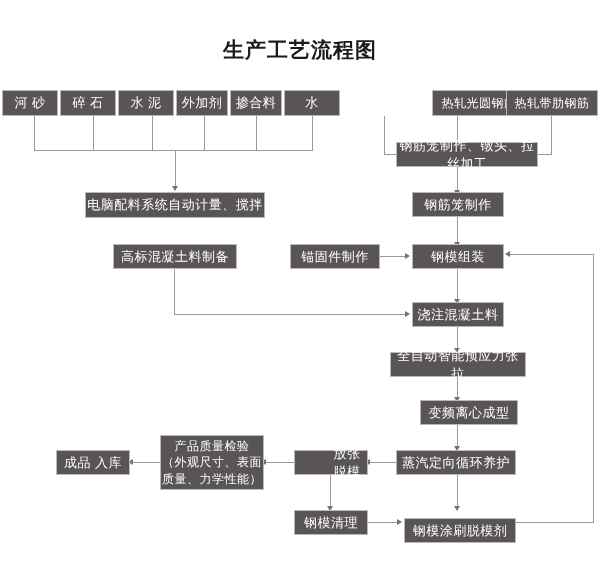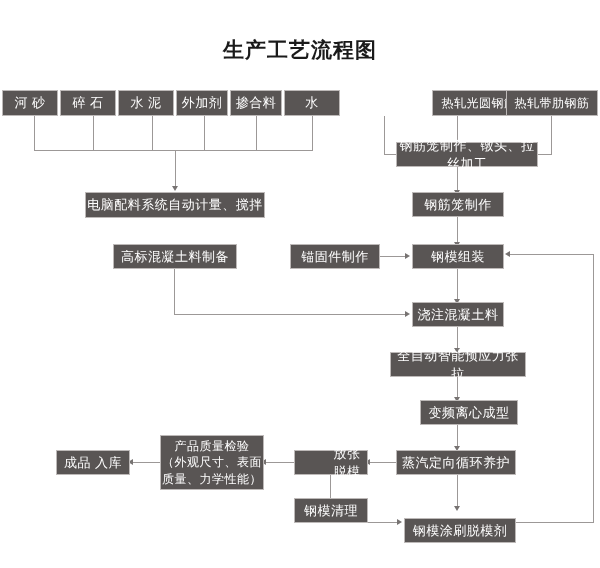--- a/index.html
+++ b/index.html
@@ -146,21 +146,21 @@
 质量、力学性能）</div>
 
   <div class="ln h" style="left:131px;top:462px;width:29px;"></div>
   <div class="ar ar-l" style="left:128px;top:459px;"></div>
 
   <div class="node f13" style="left:56px;top:450px;width:74px;height:25px;">成品 入库</div>
 
   <div class="ln v" style="left:330px;top:475px;height:32px;"></div>
   <div class="ar ar-d" style="left:327px;top:506px;"></div>
 
-  <div class="node f13" style="left:294px;top:498px;width:74px;height:25px;">钢模清理</div>
+  <div class="node f13" style="left:294px;top:510px;width:74px;height:25px;">钢模清理</div>
 
   <div class="ln v" style="left:457px;top:475px;height:32px;"></div>
   <div class="ar ar-d" style="left:454px;top:506px;"></div>
 
   <div class="ln h" style="left:368px;top:522px;width:31px;"></div>
   <div class="ar ar-r" style="left:397px;top:519px;"></div>
 
   <div class="node f13" style="left:404px;top:510px;width:112px;height:25px;margin-top:8px;">钢模涂刷脱模剂</div>
 
   <div class="ln h" style="left:516px;top:522px;width:78px;"></div>

